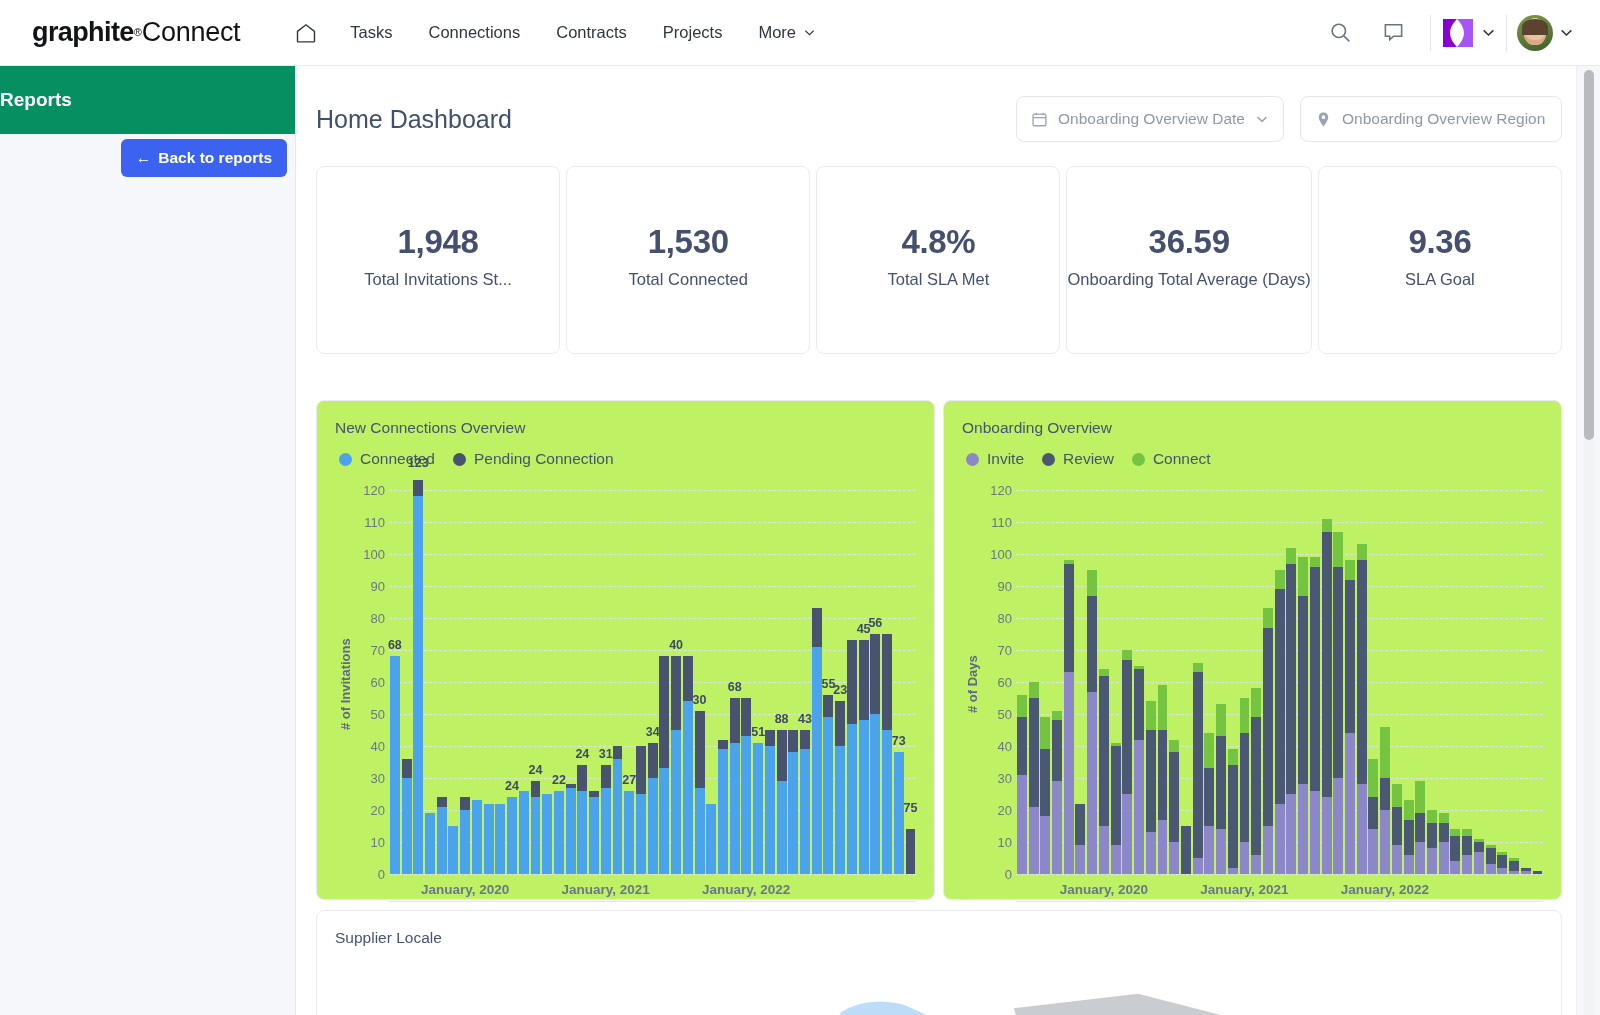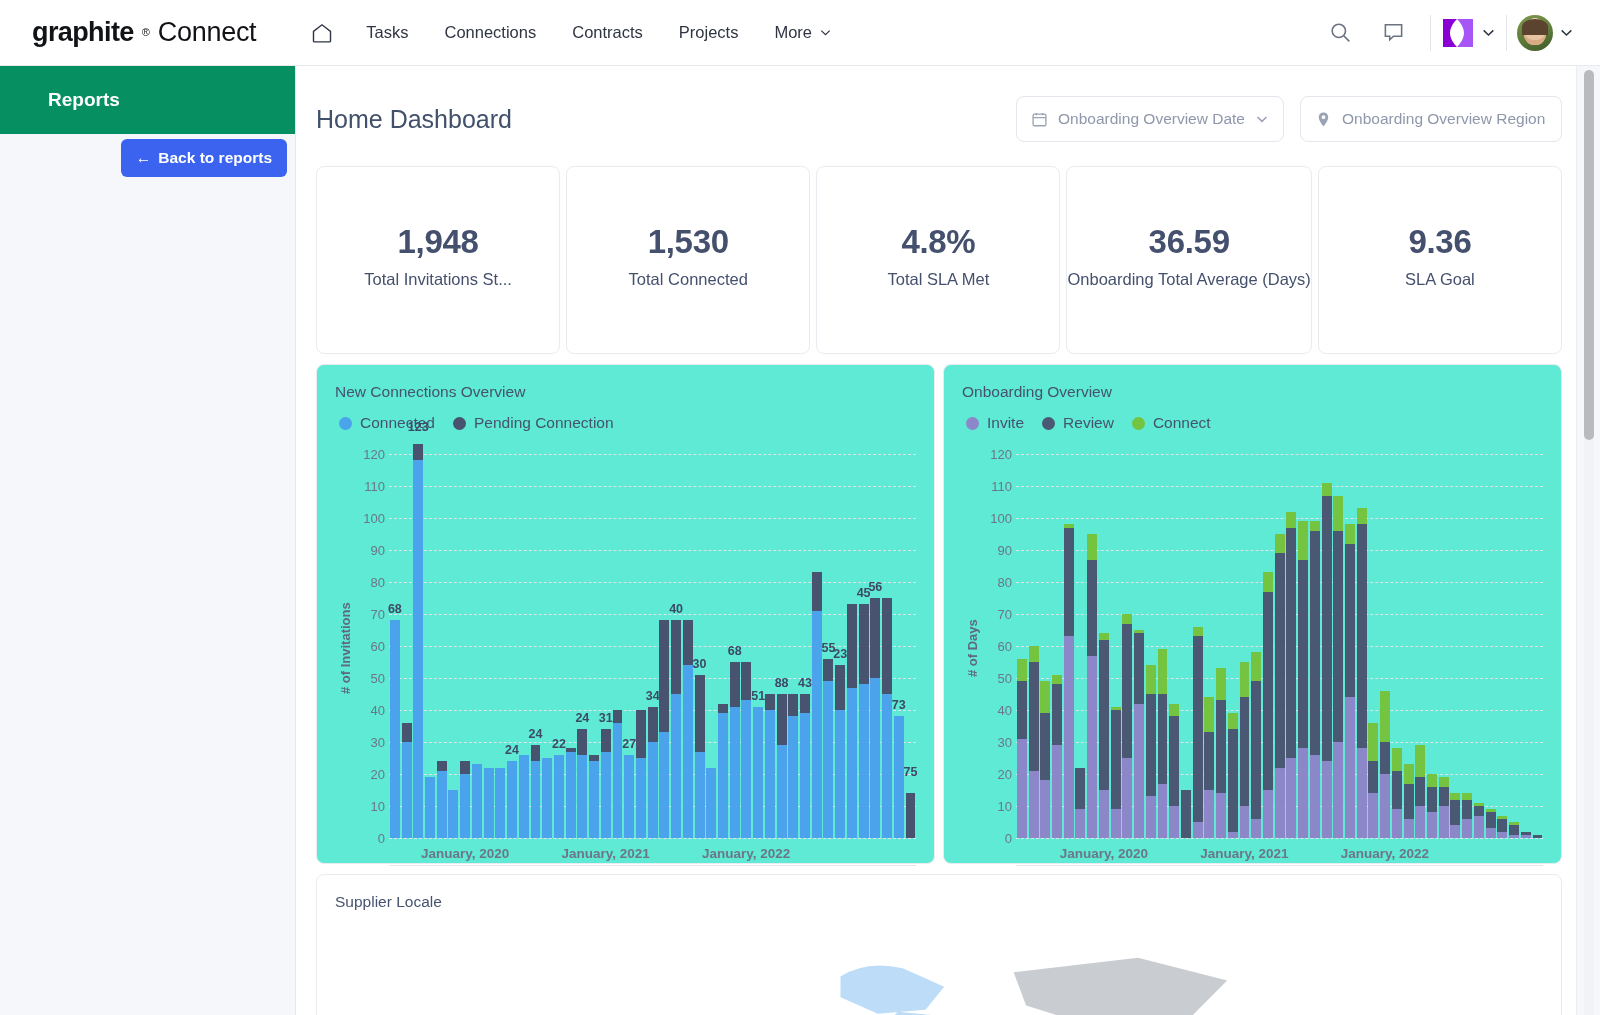--- a/index.html
+++ b/index.html
@@ -15,21 +15,21 @@
   .topbar {
     height: 66px;
     background: #ffffff;
     border-bottom: 1px solid #e8eaee;
     display: flex;
     align-items: center;
     padding: 0 26px 0 32px;
     position: relative;
     z-index: 20;
   }
-  .brand { display: flex; align-items: flex-end; font-size: 27px; color: #111317; white-space: nowrap; gap: 8px; }
+  .brand { display: flex; align-items: flex-end; font-size: 27px; color: #111317; white-space: nowrap; }
   .brand .b1 { font-weight: bold; letter-spacing: -0.6px; }
   .brand .sup { font-size: 11px; position: relative; top: -10px; font-weight: normal; }
   .brand .b2 { font-weight: normal; letter-spacing: -0.3px; }
 
   .nav { display: flex; align-items: center; gap: 0px; margin-left: 40px; }
   .nav-item {
     font-size: 16.5px; color: #2f3542; padding: 10px 18px; cursor: pointer;
     display: flex; align-items: center; gap: 7px; white-space: nowrap;
   }
   .home-icon { display: inline-flex; padding: 8px 14px; cursor: pointer; }
@@ -59,21 +59,21 @@
     background: #5c4330; z-index: 2;
   }
   .chev { margin-left: 6px; cursor: pointer; }
 
   
   .shell { display: flex; height: calc(1015px - 66px); }
 
   .sidebar { width: 296px; background: #f5f7fa; border-right: 1px solid #e4e7ec; flex: none; position: relative; }
   .reports-head {
     height: 68px; background: #069061; color: #fff;
-    display: flex; align-items: center; padding-left: 48px;
+    display: flex; align-items: center; 
     font-size: 19px; font-weight: bold;
   }
   .back-btn {
     position: absolute; right: 8px; top: 73px;
     background: #3b63f0; color: #fff; border: none; border-radius: 6px;
     padding: 10px 15px; font-size: 15.5px; font-weight: bold;
     cursor: pointer; font-family: "Liberation Sans", sans-serif;
     display: flex; align-items: center; gap: 7px; white-space: nowrap;
   }
 
@@ -99,22 +99,22 @@
     flex: 1; height: 188px; background: #fff; border: 1px solid #e8ebf0;
     border-radius: 8px; display: flex; flex-direction: column;
     align-items: center; padding-top: 56px;
   }
   .kpi-val { font-size: 33px; font-weight: bold; color: #44506d; letter-spacing: -0.3px; }
   .kpi-lbl { font-size: 16.5px; color: #44506d; margin-top: 9px; white-space: nowrap; }
 
   
   .charts { display: flex; gap: 8px; margin-top: 10px; }
   .card {
-    flex: 1; background: #5eead4; border: 1px solid #e8ebf0; border-radius: 8px;
-    padding: 18px 18px 14px 18px; height: 500px;
+    flex: 1; background: #bef264; border: 1px solid #e8ebf0; border-radius: 8px;
+    padding: 18px 18px 14px 18px; height: 500px; margin-top: 36px;
   }
   .card-title { font-size: 15.5px; color: #46536e; }
   .legend { display: flex; align-items: center; gap: 10px; margin-top: 13px; padding-left: 4px; }
   .lg { display: flex; align-items: center; gap: 8px; font-size: 15.5px; color: #46536e; margin-right: 8px; }
   .dot { width: 13px; height: 13px; border-radius: 50%; display: inline-block; }
 
   .plot-wrap { display: flex; margin-top: 6px; height: 400px; }
   .ylab {
     writing-mode: vertical-rl; transform: rotate(180deg);
     font-size: 13px; color: #5e6a83; font-weight: bold;

